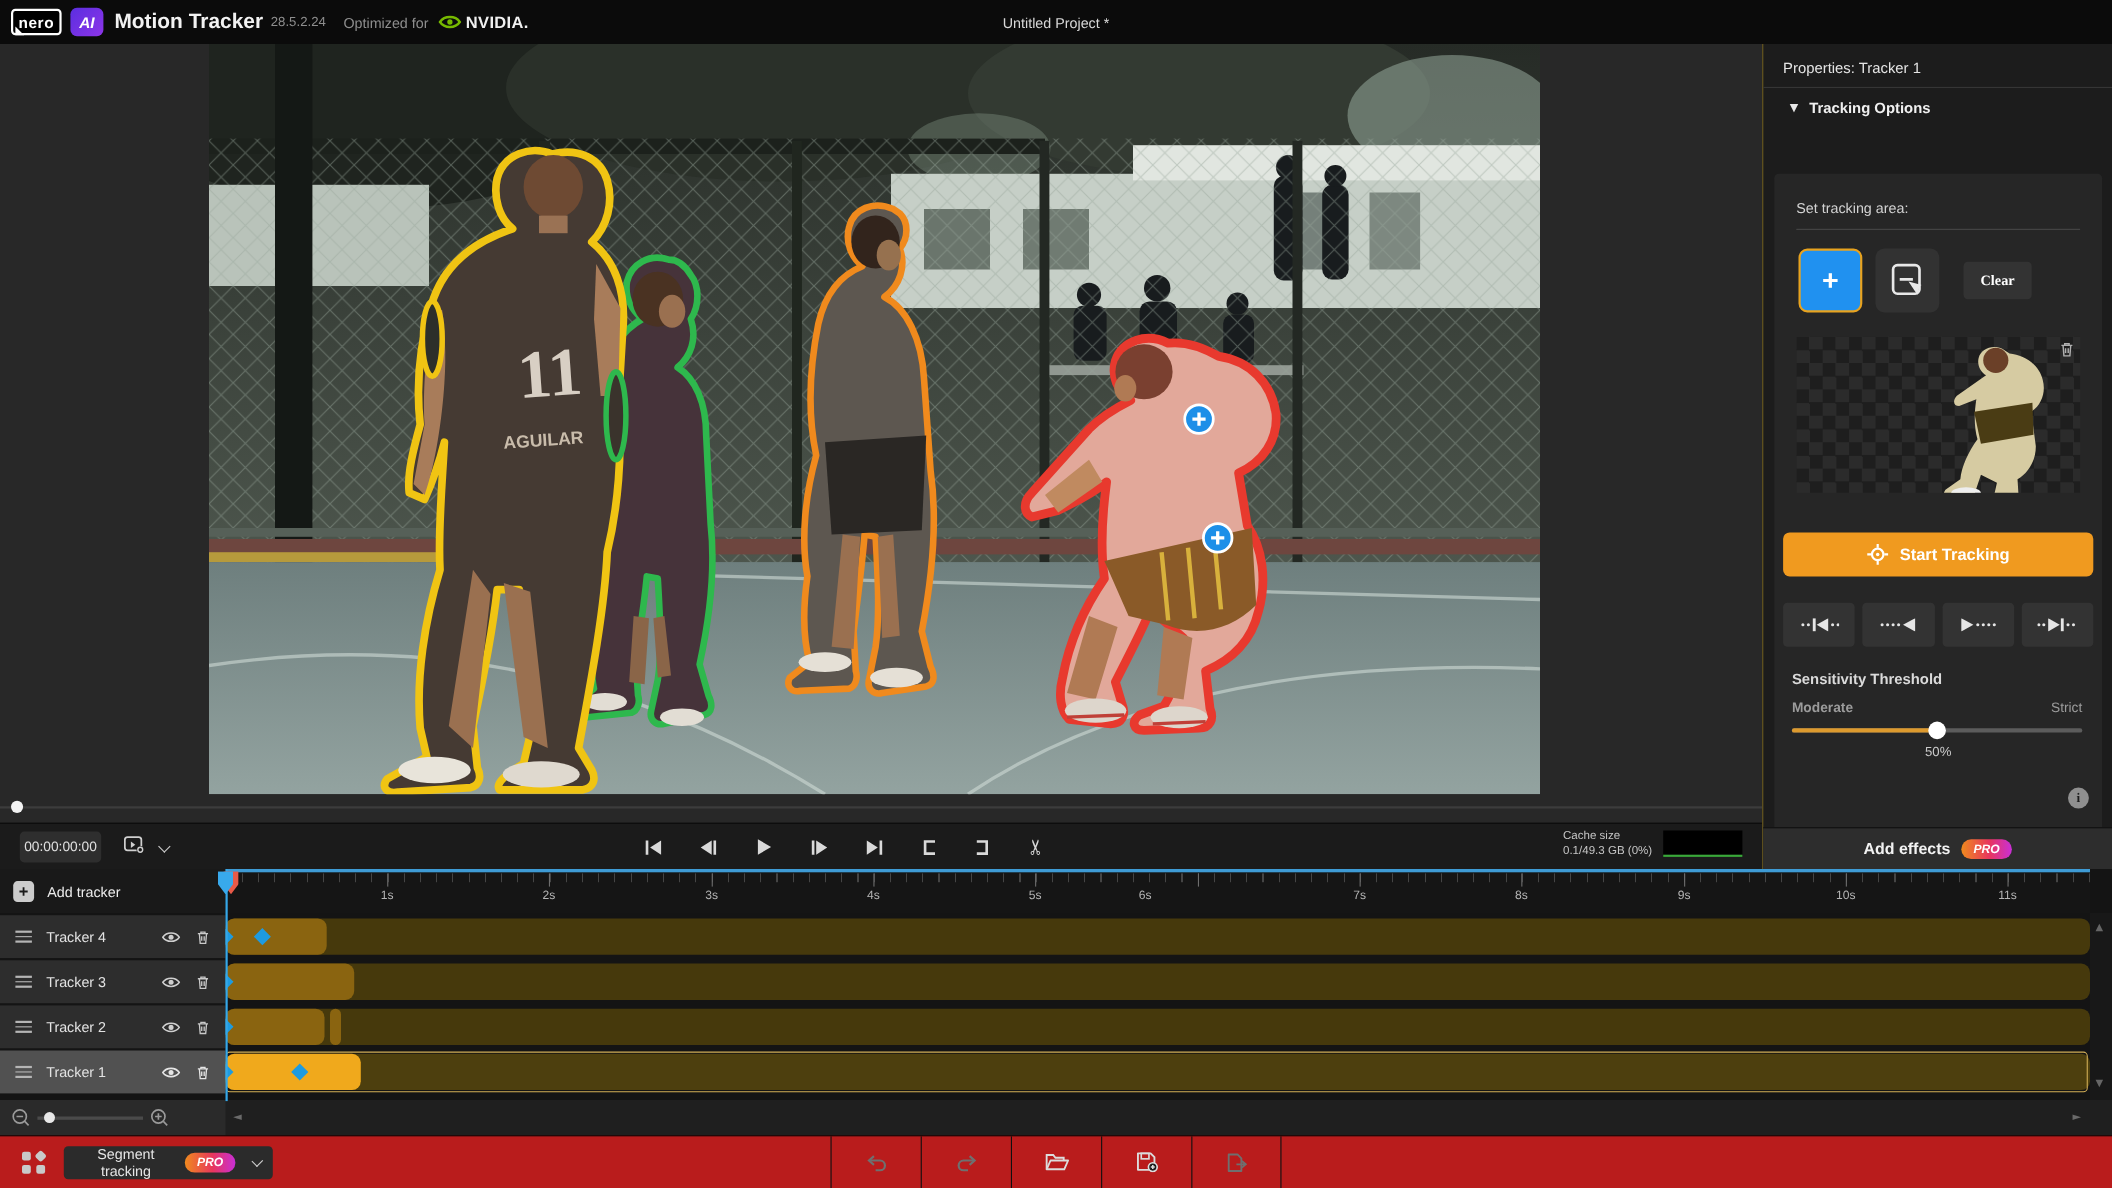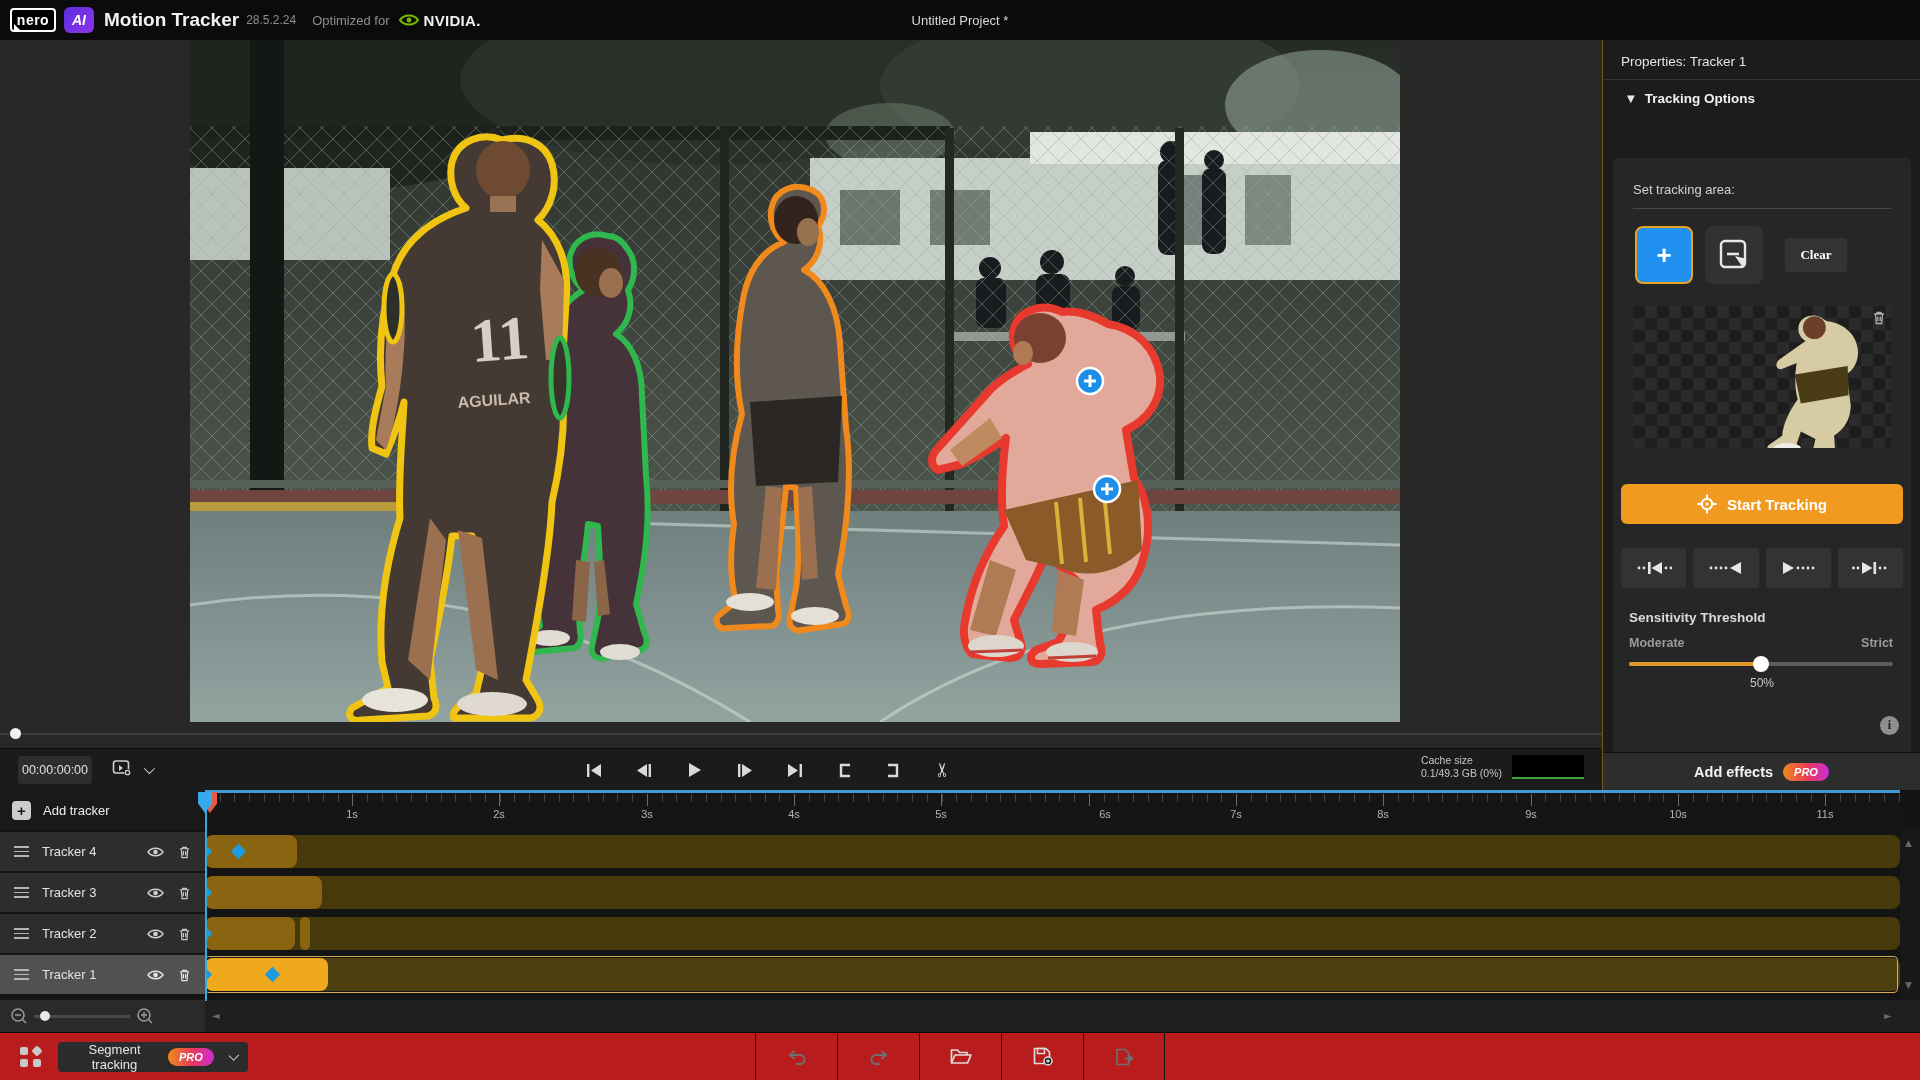--- a/index.html
+++ b/index.html
@@ -67,21 +67,21 @@
     color:#fff; font-weight:bold; font-size:13px; cursor:pointer;font-family:Liberation Serif, serif; }
   .thumb { position:absolute; left:20px; top:148px; width:258px; height:142px;
     background-image:repeating-conic-gradient(#2b2b2b 0% 25%, #1e1e1e 0% 50%); background-size:24px 24px; }
   .thumb-trash { position:absolute; right:5px; top:4px; opacity:.85; cursor:pointer; }
   .start-btn { position:absolute; left:8px; top:326px; width:282px; height:40px; background:#f09a1f; border:none; border-radius:6px;
     color:#fff; font-weight:bold; font-size:15px; display:flex; align-items:center; justify-content:center; gap:10px; cursor:pointer; }
   .trk4 { position:absolute; left:8px; top:390px; width:282px; display:flex; gap:7px; }
   .trk-btn { flex:1; height:40px; background:#333; border:none; border-radius:4px; display:flex; align-items:center; justify-content:center; cursor:pointer; }
   .sens-label { position:absolute; left:16px; top:452px; color:#dadada; font-weight:bold; font-size:13.5px; }
   .sens-min { position:absolute; left:16px; top:478px; color:#9b9b9b; font-weight:bold; font-size:12.5px; }
-  .sens-max { position:absolute; right:18px; top:478px; color:#9b9b9b; font-weight:bold; font-size:12.5px; }
+  .sens-max { position:absolute; right:18px; top:478px; color:#9b9b9b; font-weight:normal; font-size:12.5px; }
   .slider { position:absolute; left:16px; top:504px; width:264px; height:4px; background:#5c5c5c; border-radius:2px; cursor:pointer; }
   .slider-fill { width:50%; height:4px; background:#dd9a2e; border-radius:2px; }
   .slider-handle { position:absolute; left:calc(50% - 8px); top:-6px; width:16px; height:16px; background:#fff; border-radius:50%; }
   .sens-val { position:absolute; left:0; top:518px; width:100%; text-align:center; color:#c9c9c9; font-size:12px; }
   .finish-btn { position:absolute; left:8px; top:548px; width:250px; height:38px; background:transparent; border:1px solid #8a8a8a;
     border-radius:6px; color:#f0f0f0; font-weight:bold; font-size:13.5px; cursor:pointer; }
   .info-i { position:absolute; right:12px; top:558px; width:19px; height:19px; border-radius:50%; background:#8f8f8f; color:#1c1c1c;
     font-weight:bold; font-size:12px; font-family:"Liberation Serif", serif; display:flex; align-items:center; justify-content:center; }
   .addfx { position:absolute; left:0; bottom:0; width:100%; height:38px; background:#2d2d2d; border-top:1px solid #0e0e0e;
     display:flex; align-items:center; justify-content:center; gap:10px; cursor:pointer; }
@@ -481,21 +481,21 @@
         <span class="sec-label" style="left:147px">1s</span>
       <div class="sec-tick" style="left:294px"></div>
         <span class="sec-label" style="left:294px">2s</span>
       <div class="sec-tick" style="left:442px"></div>
         <span class="sec-label" style="left:442px">3s</span>
       <div class="sec-tick" style="left:589px"></div>
         <span class="sec-label" style="left:589px">4s</span>
       <div class="sec-tick" style="left:736px"></div>
         <span class="sec-label" style="left:736px">5s</span>
       <div class="sec-tick" style="left:884px"></div>
-        <span class="sec-label" style="left:900px">6s</span>
+        <span class="sec-label" style="left:836px">6s</span>
       <div class="sec-tick" style="left:1031px"></div>
         <span class="sec-label" style="left:1031px">7s</span>
       <div class="sec-tick" style="left:1178px"></div>
         <span class="sec-label" style="left:1178px">8s</span>
       <div class="sec-tick" style="left:1326px"></div>
         <span class="sec-label" style="left:1326px">9s</span>
       <div class="sec-tick" style="left:1473px"></div>
         <span class="sec-label" style="left:1473px">10s</span>
       <div class="sec-tick" style="left:1620px"></div>
         <span class="sec-label" style="left:1620px">11s</span>

